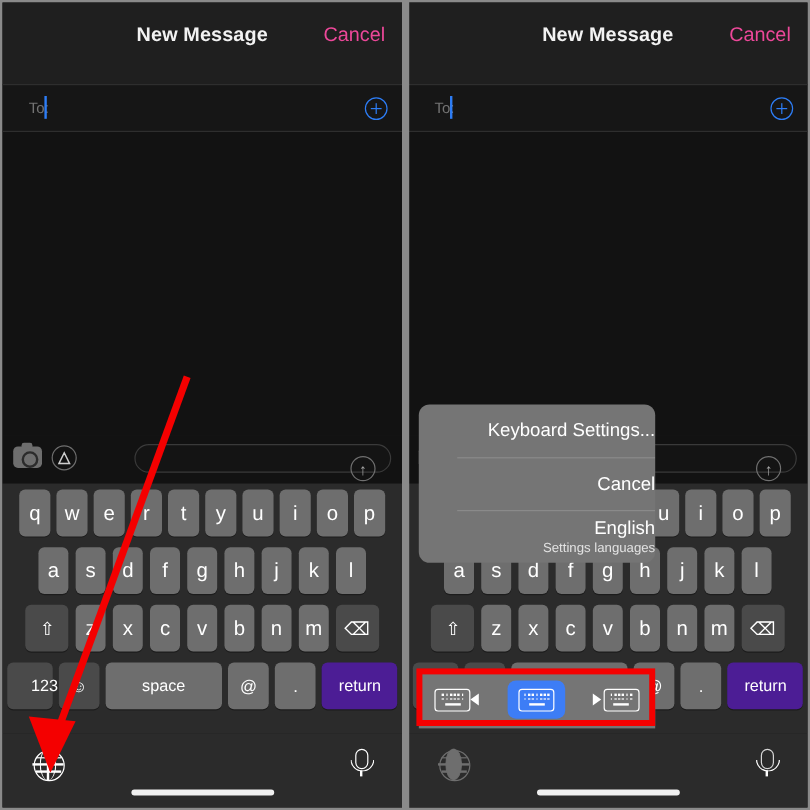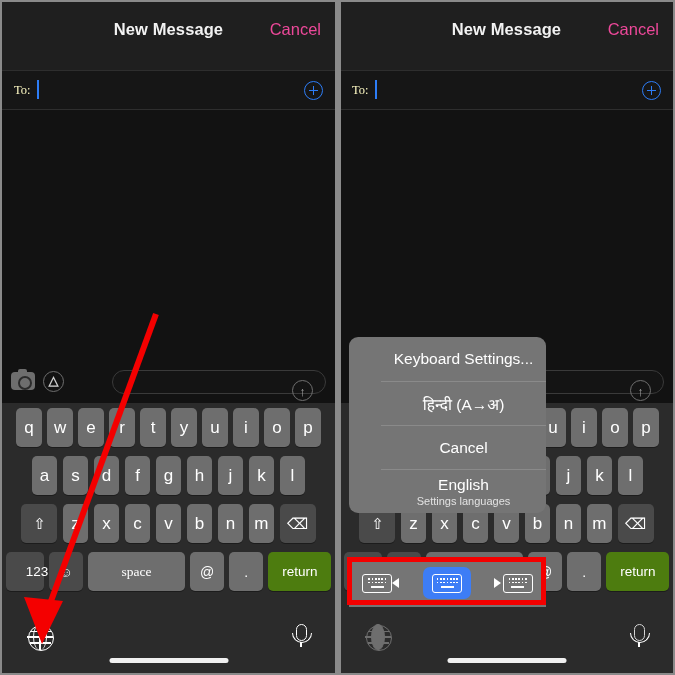--- a/index.html
+++ b/index.html
@@ -13,21 +13,21 @@
 
   
   .navbar { position:relative; height:68px; background:#1f1f1f; }
   .nav-title { position:absolute; left:0; right:0; top:18px; text-align:center; color:#f2f2f2;
                font-size:16.5px; font-weight:bold; letter-spacing:.1px; }
   .nav-cancel { position:absolute; right:14px; top:18px; color:#ec4899; font-size:16.5px; }
 
   
   .tofield { position:relative; height:40px; background:#161616;
              border-top:1px solid #2e2e2e; border-bottom:1px solid #2e2e2e; }
-  .to-label { position:absolute; left:12px; top:12px; color:#fef9c3; font-size:12.5px;font-family:Liberation Serif, serif; }
+  .to-label { position:absolute; left:22px; top:12px; color:#737373; font-size:12.5px; }
   .to-caret { position:absolute; left:35px; top:9px; width:1.6px; height:19px; background:#2d7df6; }
   .plus-btn { position:absolute; right:12px; top:10px; width:19px; height:19px; border-radius:50%;
               border:1.4px solid #2d7df6; }
   .plus-btn::before,.plus-btn::after{ content:""; position:absolute; background:#2d7df6; }
   .plus-btn::before{ left:3.6px; top:7.8px; width:9px; height:1.4px; }
   .plus-btn::after { left:7.8px; top:3.6px; width:1.4px; height:9px; }
 
   
   .convo { height:253px; background:#121212; }
 
@@ -52,23 +52,23 @@
   
   .keyboard { position:relative; height:208px; background:#2b2b2b; padding-top:5px; }
   .krow { display:flex; justify-content:center; gap:5.2px; margin-bottom:9px; }
   .krow.r2 { padding:0 16px; }
   .key { background:#6e6e6e; color:#fff; border-radius:5px; height:39px; width:25.8px;
          display:flex; align-items:center; justify-content:center; font-size:17px;
          box-shadow:0 1px 0 rgba(0,0,0,.35); }
   .key.wide  { width:36px; background:#4a4a4a; font-size:15px; }
   .key.num   { width:38px; background:#4a4a4a; font-size:13.5px;padding-left:25px; }
   .key.emoji { width:34px; background:#4a4a4a; font-size:14px; }
-  .key.space { width:97px; font-size:13.5px;font-family:Liberation Serif, serif; }
+  .key.space { width:97px; font-size:13.5px; }
   .key.sym   { width:34px; font-size:14px; }
-  .key.ret   { width:63px; background:#4d7c0f; font-size:13.5px; }
+  .key.ret   { width:63px; background:#4c1d95; font-size:13.5px; }
   .krow.r4 { gap:5.2px; }
 
   
   .botbar { position:relative; height:62px; background:#2b2b2b; }
   .globe { position:absolute; left:26px; top:14px; width:26px; height:26px; border-radius:50%;
            border:1.7px solid #ffffff; }
   .globe.dim { border-color:#6e6e6e; }
   .globe i { position:absolute; background:#ffffff; }
   .globe.dim i { background:#6e6e6e; }
   .globe .v  { left:10.4px; top:-1.7px; width:1.5px; height:26px; }
@@ -86,21 +86,21 @@
   .mic::before{ content:""; position:absolute; left:-5.5px; top:8px; width:18px; height:9px;
          border:1.7px solid #ffffff; border-top:0; border-radius:0 0 10px 10px; }
   .mic::after { content:""; position:absolute; left:2.9px; top:17px; width:1.7px; height:5px;
          background:#ffffff; }
   .home-ind { position:absolute; left:50%; transform:translateX(-50%); bottom:10px;
               width:119px; height:5px; border-radius:3px; background:#f0f0f0; }
 
   
   .popup { position:absolute; left:9px; top:335px; width:197px; background:#757575;
            border-radius:9px; overflow:hidden; z-index:6; }
-  .popup-item { height:44px; display:flex; flex-direction:column; align-items:center;
+  .popup-item { height:44px; display:flex; flex-direction:column; align-items:flex-end;
                 justify-content:center; color:#ffffff; font-size:15.5px;
                 border-top:1px solid #8a8a8a;margin-left:32px; }
   .popup-item:first-child { border-top:0; }
   .popup-item.sel { background:#3d7df6; }
   .popup-item .sub { font-size:11px; color:#e2e2e2; margin-top:1px; }
 
   
   .layout-row { position:absolute; left:9px; top:557px; width:197px; height:48px;
                 background:#757575; display:flex; align-items:center;
                 justify-content:space-around; z-index:6; }
@@ -294,23 +294,20 @@
       </span>
       <span class="mic dim"></span>
       <span class="home-ind"></span>
     </div>
 
     <div class="popup">
       <div class="popup-item">
         <span>Keyboard Settings...</span>
       </div>
       <div class="popup-item">
-        <span>हिन्दी (A→अ)</span>
-      </div>
-      <div class="popup-item">
         <span>Cancel</span>
       </div>
       <div class="popup-item">
         <span>English</span>
         <span class="sub">Settings languages</span>
       </div>
     </div>
 
     <div class="layout-row">
       <div class="layout-btn">

